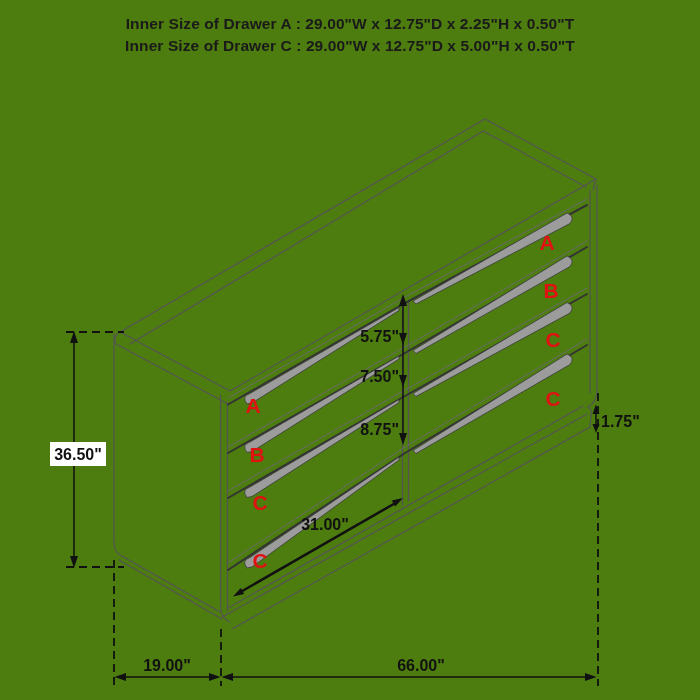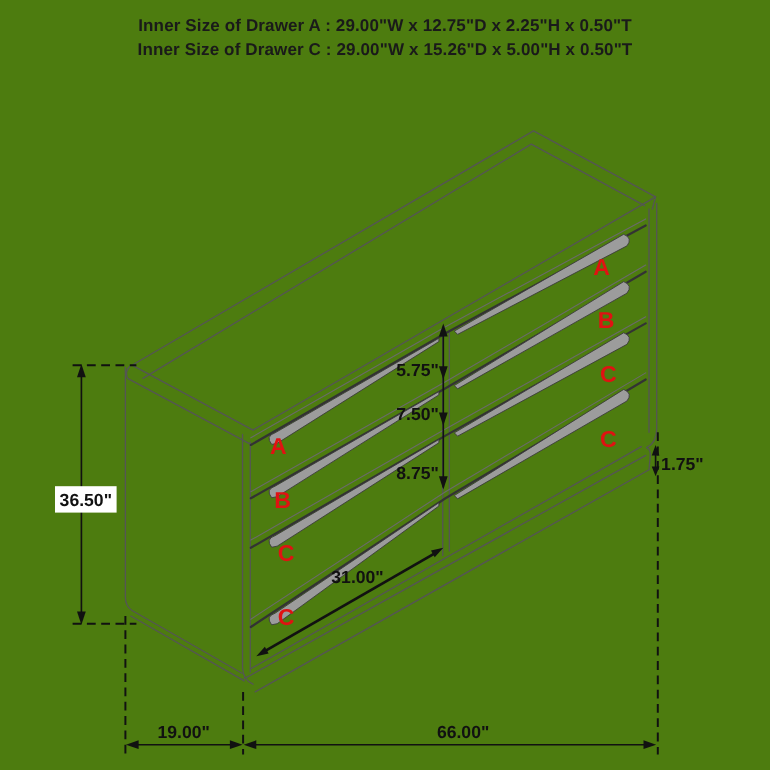--- a/index.html
+++ b/index.html
@@ -13,21 +13,21 @@
   .dimtxt{font-weight:bold;font-size:16px;fill:#111111;}
   .redtxt{font-weight:bold;font-size:21px;}
 </style>
 </head>
 <body>
 
 <div class="stage">
 
   <div class="hdr">
     <div>Inner Size of Drawer A : 29.00"W x 12.75"D x 2.25"H x 0.50"T</div>
-    <div>Inner Size of Drawer C : 29.00"W x 15.26"D x 5.00"H x 0.50"T</div>
+    <div>Inner Size of Drawer C : 29.00"W x 12.75"D x 5.00"H x 0.50"T</div>
   </div>
 
   <svg width="700" height="700" viewBox="0 0 700 700">
 
     <g stroke="#555555" stroke-width="1.2" fill="none" stroke-linecap="round" stroke-linejoin="round">
 
       <path d="M 120,332 L 485,119 L 596,179 L 230,391 Z"></path>
       <path d="M 130,344 L 483,131 L 586,187"></path>
       <path d="M 596,179 L 593,190"></path>
       <path d="M 118,333 Q 113,338 116,344 L 228,404"></path>

